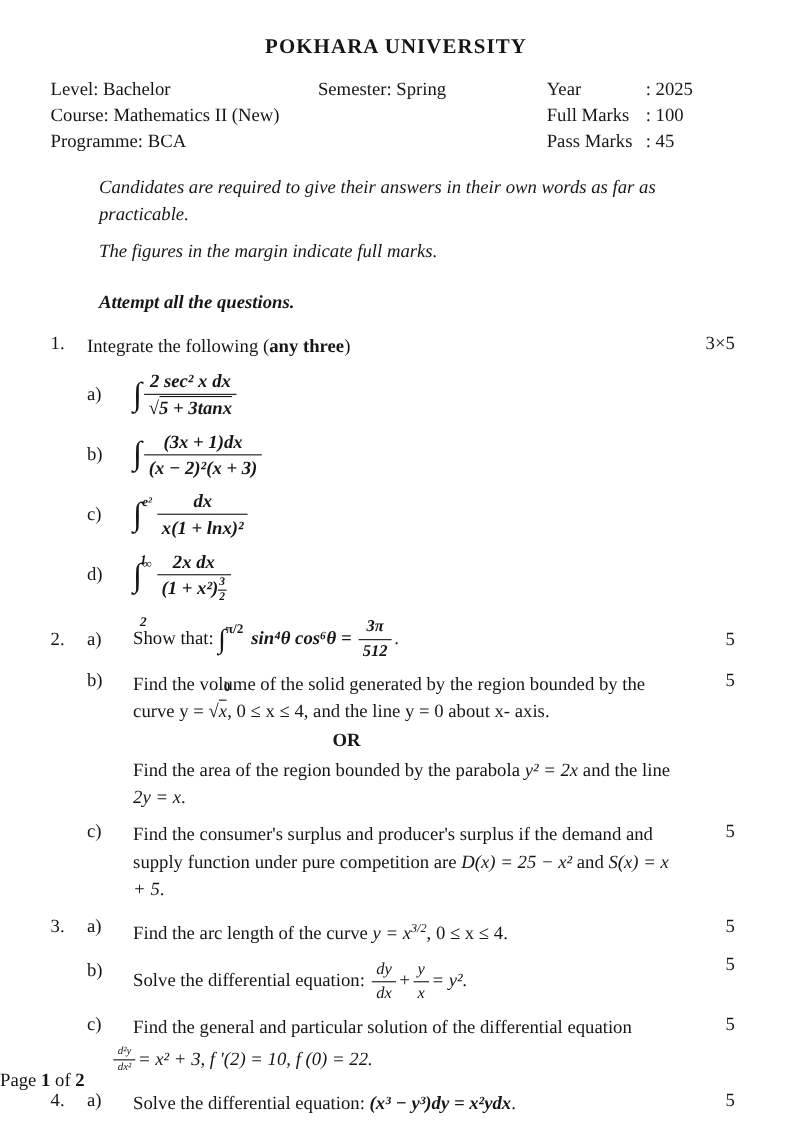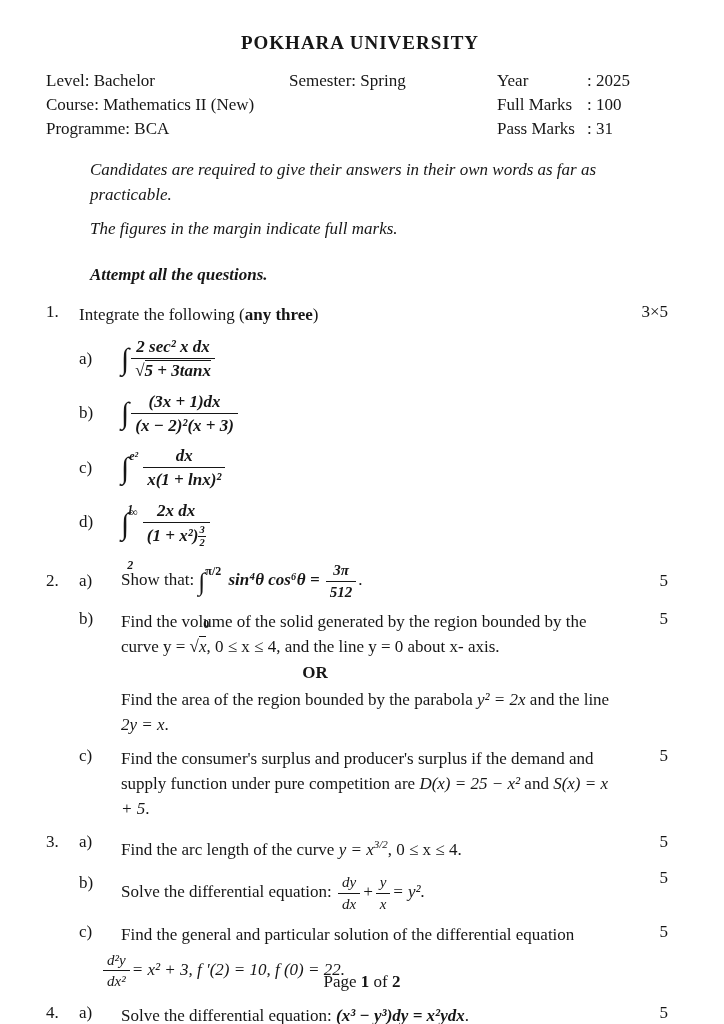--- a/index.html
+++ b/index.html
@@ -48,21 +48,21 @@
   .sqrt{white-space:nowrap;}
   .rad{font-style:normal;}
   .rcd{border-top:1.3px solid #161616;}
   .supfrac{display:inline-flex;flex-direction:column;font-size:10.5px;line-height:1.15;vertical-align:8px;text-align:center;font-weight:600;font-style:italic;}
   .supfrac .en{border-bottom:1px solid #161616;padding:0 1px;}
   sup{font-size:11px;}
   .q1item{display:flex;align-items:center;margin-top:9px;min-height:45px;}
   .or-head{text-align:center;font-weight:700;margin:4px 90px 4px 0;}
 
   
-  .footer{position:absolute;left:0;bottom:32px;width:724px;text-align:center;}
+  .footer{position:absolute;left:0;bottom:32px;width:724px;text-align:left;}
 </style>
 </head>
 <body>
 
 <div class="page">
 
   <div class="title">POKHARA UNIVERSITY</div>
 
   <div class="hdr">
     <div class="hdr-left">
@@ -77,21 +77,21 @@
       <div class="mrow">
         <span class="mlabel">Year</span>
         <span class="mval">: 2025</span>
       </div>
       <div class="mrow">
         <span class="mlabel">Full Marks</span>
         <span class="mval">: 100</span>
       </div>
       <div class="mrow">
         <span class="mlabel">Pass Marks</span>
-        <span class="mval">: 31</span>
+        <span class="mval">: 45</span>
       </div>
     </div>
   </div>
 
   <div class="notes">
     <div class="n1">Candidates are required to give their answers in their own words as far as practicable.</div>
     <div class="n2">The figures in the margin indicate full marks.</div>
     <div class="n3">Attempt all the questions.</div>
   </div>
 
@@ -216,21 +216,21 @@
           <span class="fden">x</span>
         </span><span class="m">= y².</span></div>
     <div class="qmarks">5</div>
   </div>
 
   <div class="qrow" style="margin-top:8px;">
     <div class="qnum"></div>
     <div class="qletter">c)</div>
     <div class="qcontent">
       <div>Find the general and particular solution of the differential equation</div>
-      <div style="margin-top:4px;"><span class="frac m" style="font-size:15px;margin-left:-18px;">
+      <div style="margin-top:4px;"><span class="frac m" style="font-size:10px;margin-left:-18px;">
             <span class="fnum">d²y</span>
             <span class="fden">dx²</span>
           </span><span class="m">= x² + 3,  f ′(2) = 10,  f (0) = 22.</span></div>
     </div>
     <div class="qmarks">5</div>
   </div>
 
   <div class="qrow" style="margin-top:12px;">
     <div class="qnum">4.</div>
     <div class="qletter">a)</div>

